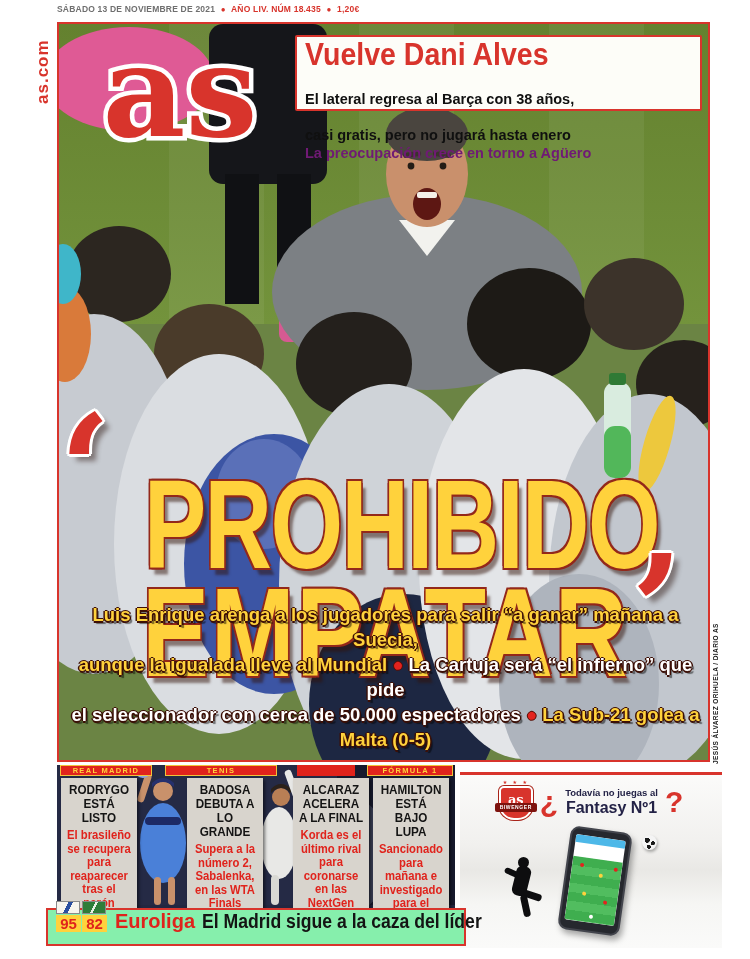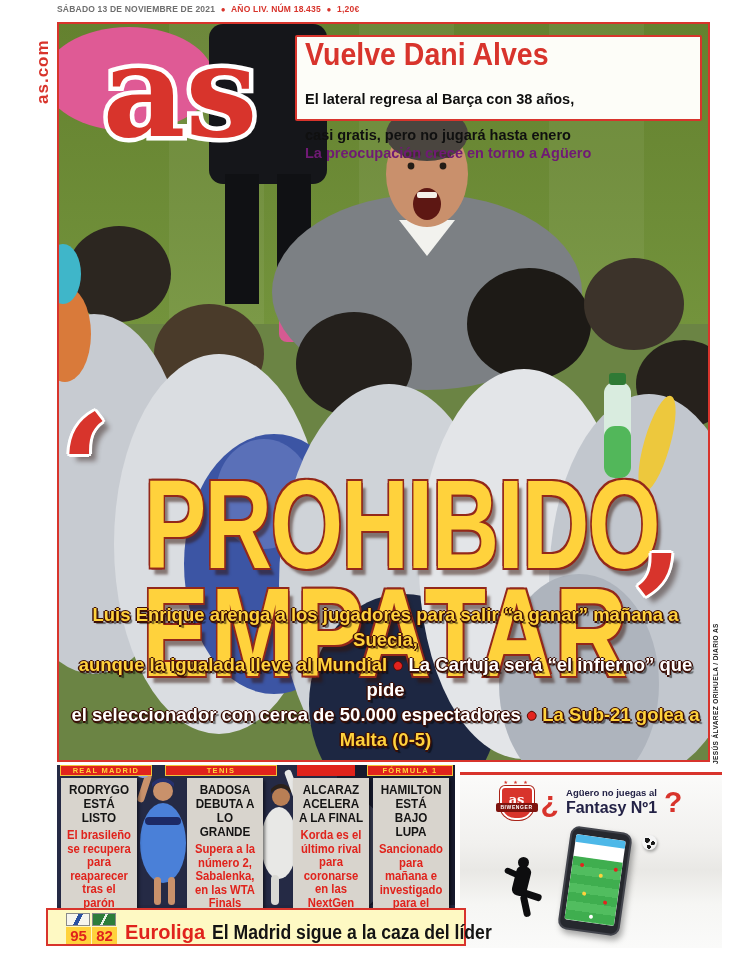--- a/index.html
+++ b/index.html
@@ -15,21 +15,21 @@
          transform:rotate(180deg);color:#d8342c;font-weight:bold;font-size:17px;letter-spacing:1px;}
 
   
   .photo{position:absolute;left:57px;top:22px;width:653px;height:740px;border:2px solid #d8342c;
          box-sizing:border-box;overflow:hidden;background:#6b8444;}
   .photo svg.scene{position:absolute;left:0;top:0;}
 
   .aslogo{position:absolute;left:6px;top:-10px;width:230px;height:150px;}
 
   
-  .alves-box{position:absolute;left:236px;top:11px;width:407px;height:86px;background:#fdfdf8;
+  .alves-box{position:absolute;left:236px;top:11px;width:407px;height:76px;background:#fdfdf8;
              border:2px solid #d8342c;border-radius:2px;box-sizing:border-box;padding:2px 8px;}
   .alves-title{color:#d8342c;font-size:31px;font-weight:bold;line-height:32px;
                transform:scaleX(.92);transform-origin:0 50%;white-space:nowrap;}
   .alves-dek{color:#101010;font-size:14.5px;font-weight:bold;line-height:16px;margin-top:20px;}
   .alves-kicker{color:#701a75;font-size:14.5px;font-weight:bold;line-height:17px;margin-top:2px;}
 
   
   .q{position:absolute;font-family:"DejaVu Serif",serif;font-weight:bold;font-size:150px;
      line-height:.5;color:#d8342c;
      text-shadow:-3px 0 0 #fff,3px 0 0 #fff,0 -3px 0 #fff,0 3px 0 #fff,
@@ -126,23 +126,23 @@
            justify-content:center;gap:7px;}
   .dl-text{color:#232246;font-size:7.5px;font-weight:bold;line-height:9px;text-align:left;}
   .store{display:flex;align-items:center;gap:3px;background:#0b0b0c;border-radius:3px;
          height:15px;padding:0 5px;color:#fff;font-size:6.5px;font-weight:bold;white-space:nowrap;}
   .st-play{width:0;height:0;border-top:3.5px solid transparent;border-bottom:3.5px solid transparent;
            border-left:5px solid #56c4f2;}
   .st-apple{width:6px;height:6px;border-radius:50%;background:#fff;}
   .st-ag{width:6px;height:6px;border-radius:2px;background:#d8342c;}
 
   
-  .scorestrip{position:absolute;left:46px;top:908px;width:420px;height:38px;background:#fef9c3;
-              border:2.5px solid #d8342c;box-sizing:border-box;display:flex;align-items:flex-end;
-              padding-left:18px;}
+  .scorestrip{position:absolute;left:46px;top:908px;width:420px;height:38px;background:#86efac;
+              border:2.5px solid #d8342c;box-sizing:border-box;display:flex;align-items:flex-start;
+              padding-left:8px;}
   .ss-left{display:flex;flex-direction:column;gap:1px;margin-top:-9px;}
   .ss-logos{display:flex;gap:2px;}
   .crest{width:24px;height:13px;border:1px solid #8a8a8a;box-sizing:border-box;}
   .crest-rm{background:linear-gradient(115deg,#f7f5ee 42%,#2a4fa0 42%,#2a4fa0 58%,#f7f5ee 58%),#f7f5ee;}
   .crest-un{background:linear-gradient(115deg,#2e7d3a 45%,#e8f2e6 45%,#e8f2e6 55%,#2e7d3a 55%),#2e7d3a;}
   .ss-scores{display:flex;gap:1px;}
   .score{width:25px;height:17px;background:#ffd23c;color:#e0231c;font-size:15px;font-weight:bold;
          text-align:center;line-height:17px;}
   .ss-comp{color:#e0231c;font-size:20px;font-weight:bold;margin:0 7px 0 8px;white-space:nowrap;}
   .ss-head{color:#141414;font-size:20px;font-weight:bold;white-space:nowrap;transform:scaleX(.88);
@@ -304,21 +304,21 @@
 
   <div class="ad">
     <div class="ad-head">
       <div class="shield">
         <div class="shield-stars">★ ★ ★ ★</div>
         <div class="shield-body">as</div>
         <div class="shield-banner">BIWENGER</div>
       </div>
       <div class="adq">¿</div>
       <div class="ad-qtext">
-        <div class="l1">Agüero no juegas al</div>
+        <div class="l1">Todavía no juegas al</div>
         <div class="l2">Fantasy Nº1</div>
       </div>
       <div class="adq">?</div>
     </div>
 
     <div class="ad-mid">
       <div class="kicker-man">
         <div class="km-arm"></div>
         <div class="km-head"></div>
         <div class="km-torso"></div>

